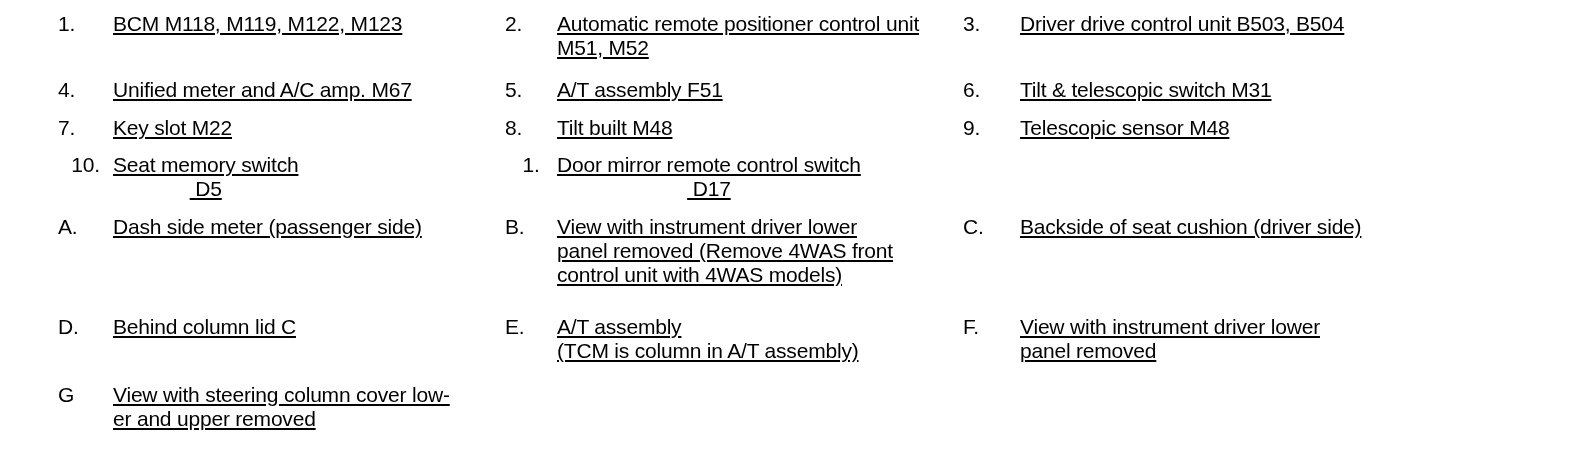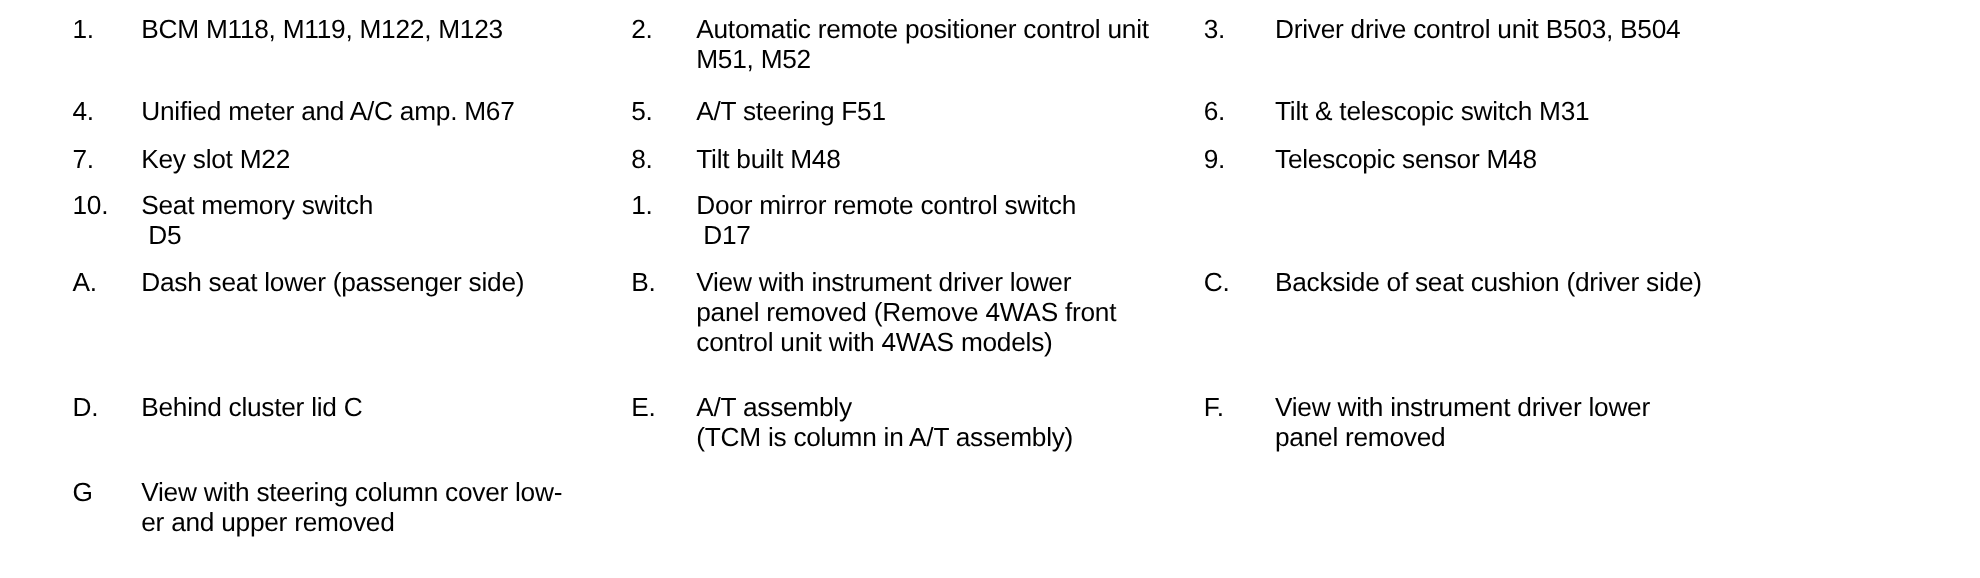--- a/index.html
+++ b/index.html
@@ -28,32 +28,33 @@
     display: flex;
     align-items: flex-start;
     flex: 0 0 auto;
   }
   .cell .num {
     flex: 0 0 auto;
   }
   .cell .txt {
     flex: 0 0 auto;
     white-space: pre; 
+    text-decoration: underline;
   }
   
   .c1 { margin-left: 58px; width: 447px; }
   .c1 .num { width: 55px; }
   .c2 { width: 458px; }
   .c2 .num { width: 52px; }
   .c3 { width: 600px; }
   .c3 .num { width: 57px; }
   
   .row-2 { margin-top: 18px; }
   .row-3 { margin-top: 14px; }
-  .row-4 { margin-top: 13px; }
+  .row-4 { margin-top: 13px; text-align: center; }
   .row-5 { margin-top: 14px; }
   .row-6 { margin-top: 28px; }
   .row-7 { margin-top: 20px; }
 </style>
 </head>
 <body>
 
 <div class="legend">
 
   <div class="row row-1">
@@ -72,21 +73,21 @@
     </div>
   </div>
 
   <div class="row row-2">
     <div class="cell c1">
       <span class="num">4.</span>
       <span class="txt">Unified meter and A/C amp. M67</span>
     </div>
     <div class="cell c2">
       <span class="num">5.</span>
-      <span class="txt">A/T steering F51</span>
+      <span class="txt">A/T assembly F51</span>
     </div>
     <div class="cell c3">
       <span class="num">6.</span>
       <span class="txt">Tilt &amp; telescopic switch M31</span>
     </div>
   </div>
 
   <div class="row row-3">
     <div class="cell c1">
       <span class="num">7.</span>
@@ -111,38 +112,38 @@
     <div class="cell c2">
       <span class="num">1.</span>
       <span class="txt">Door mirror remote control switch
  D17</span>
     </div>
   </div>
 
   <div class="row row-5">
     <div class="cell c1">
       <span class="num">A.</span>
-      <span class="txt">Dash seat lower (passenger side)</span>
+      <span class="txt">Dash side meter (passenger side)</span>
     </div>
     <div class="cell c2">
       <span class="num">B.</span>
       <span class="txt">View with instrument driver lower
 panel removed (Remove 4WAS front
 control unit with 4WAS models)</span>
     </div>
     <div class="cell c3">
       <span class="num">C.</span>
       <span class="txt">Backside of seat cushion (driver side)</span>
     </div>
   </div>
 
   <div class="row row-6">
     <div class="cell c1">
       <span class="num">D.</span>
-      <span class="txt">Behind cluster lid C</span>
+      <span class="txt">Behind column lid C</span>
     </div>
     <div class="cell c2">
       <span class="num">E.</span>
       <span class="txt">A/T assembly
 (TCM is column in A/T assembly)</span>
     </div>
     <div class="cell c3">
       <span class="num">F.</span>
       <span class="txt">View with instrument driver lower
 panel removed</span>

